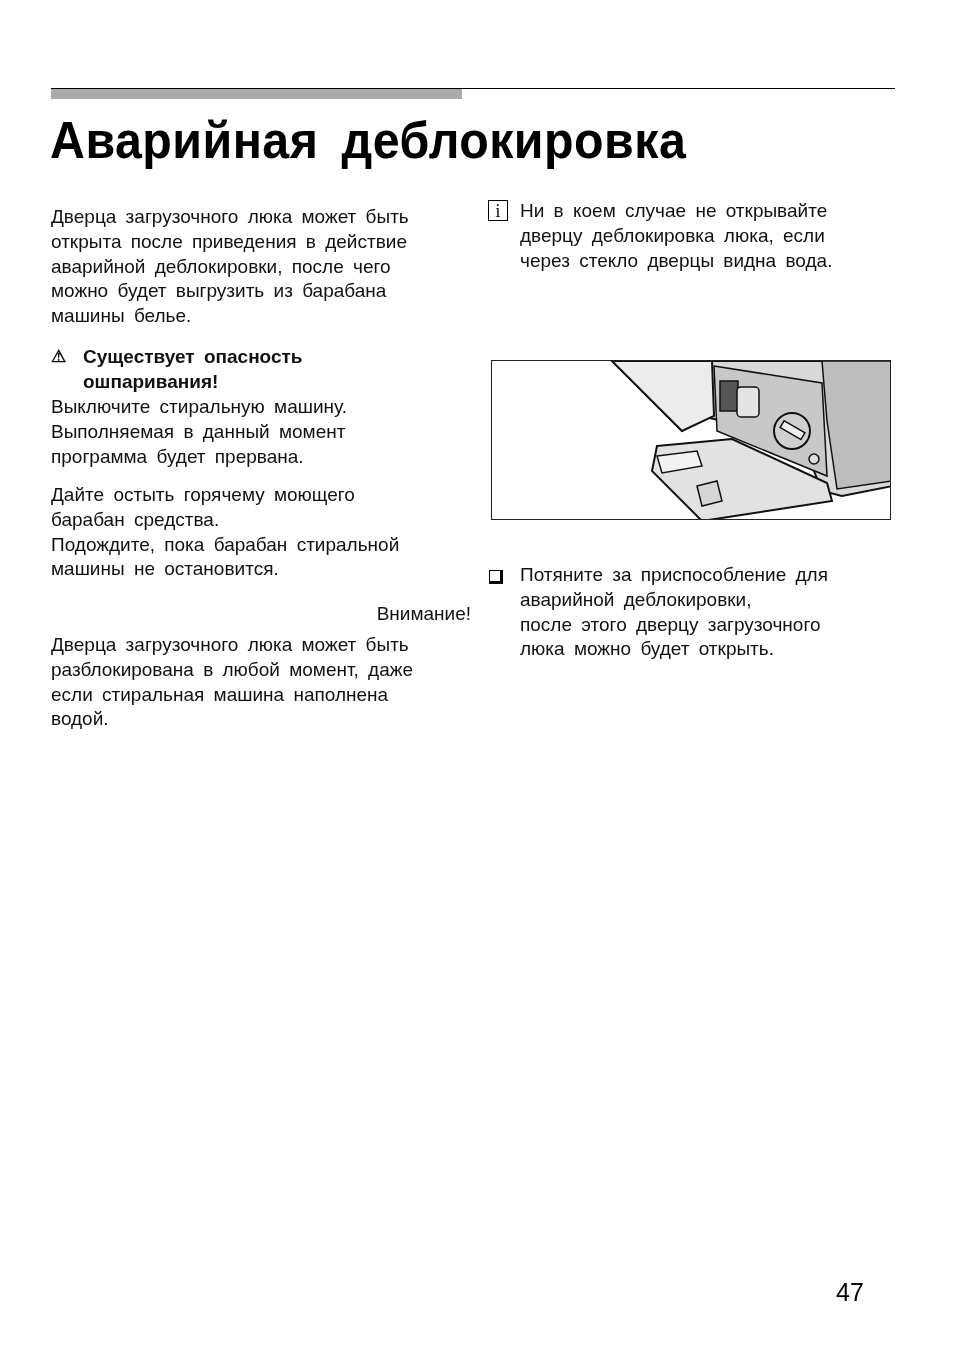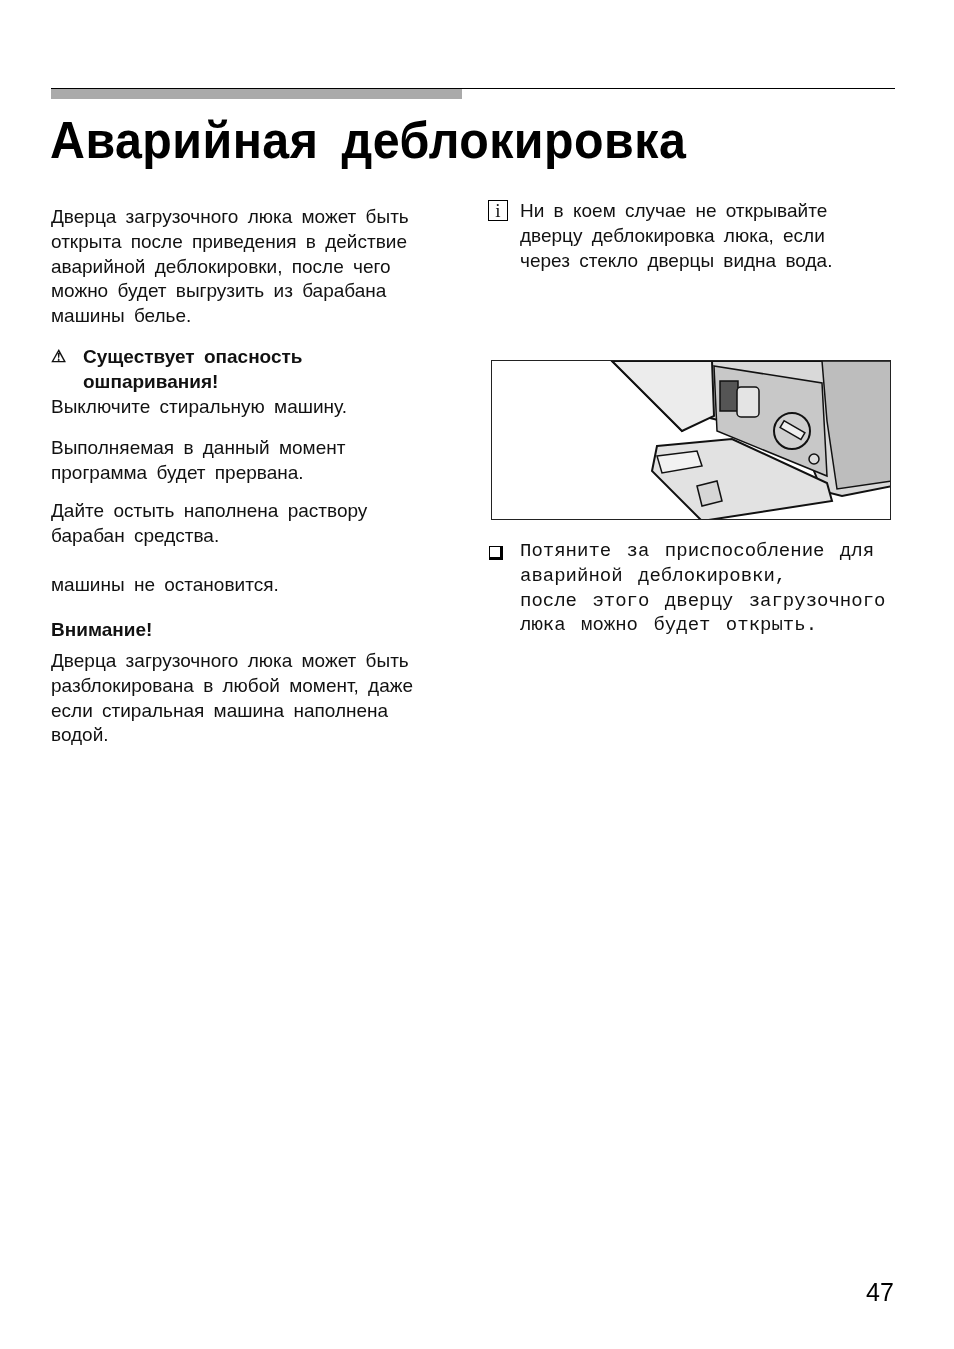--- a/index.html
+++ b/index.html
@@ -9,29 +9,29 @@
   .graybar { position:absolute; left:51px; top:89px; width:411px; height:10px; background:#aaaaaa; }
   h1 { position:absolute; left:50px; top:110px; margin:0; font-size:52px; font-weight:bold;
        letter-spacing:0.5px; word-spacing:10px; transform:scaleX(0.93); transform-origin:left top; color:#000; }
   .col { position:absolute; font-size:19px; line-height:24.8px; word-spacing:4px; }
   .left { left:51px; top:205px; width:420px; }
   .right { left:488px; top:199px; width:410px; }
   p { margin:0; }
   .gap { margin-top:13px; }
   .warn { display:flex; margin-top:16px; font-weight:bold; }
   .warn-icon { width:32px; flex:none; font-size:17px; }
-  .bold { font-weight:bold; }
+  .bold { font-weight:normal;text-align:right; }
   .item { display:flex; }
   .marker { width:32px; flex:none; }
   .info-box { display:inline-block; width:18px; height:19px; border:1px solid #000; font-family:"Liberation Serif", serif;
               font-size:19px; line-height:19px; text-align:center; margin-top:1px; }
   .checkbox { display:inline-block; width:10px; height:10px; border:1.5px solid #000; border-right-width:3px; border-bottom-width:3px;
               margin-top:7px; margin-left:1px; }
   .figure { position:absolute; left:491px; top:360px; width:400px; height:160px; border:1.5px solid #222; box-sizing:border-box; background:#fff; overflow:hidden; }
-  .pagenum { position:absolute; left:866px; top:1278px; font-size:25px; color:#000; }
+  .pagenum { position:absolute; left:836px; top:1278px; font-size:25px; color:#000; }
 </style>
 </head>
 <body>
 
 <div class="topline"></div>
 <div class="graybar"></div>
 <h1>Аварийная деблокировка</h1>
 
 <div class="col left">
   <p>
@@ -43,30 +43,30 @@
   </p>
 
   <div class="warn">
     <span class="warn-icon">⚠</span>
     <span>
       <span>Существует опасность</span><br>
       <span>ошпаривания!</span>
     </span>
   </div>
   <p>Выключите стиральную машину.</p>
-  <p style="margin-top:17px">
+  <p style="margin-top:1px">
     <span>Выполняемая в данный момент</span><br>
     <span>программа будет прервана.</span>
   </p>
   <p class="gap">
-    <span>Дайте остыть наполнена раствору</span><br>
+    <span>Дайте остыть горячему моющего</span><br>
     <span>барабан средства.</span>
   </p>
   <p>
-    <br>
+    <span>Подождите, пока барабан стиральной</span><br>
     <span>машины не остановится.</span>
   </p>
   <p class="bold" style="margin-top:20px">Внимание!</p>
   <p style="margin-top:6px">
     <span>Дверца загрузочного люка может быть</span><br>
     <span>разблокирована в любой момент, даже</span><br>
     <span>если стиральная машина наполнена</span><br>
     <span>водой.</span>
   </p>
 </div>
@@ -99,21 +99,21 @@
     <circle cx="300" cy="70" r="18" fill="#d0d0d0" stroke="#111" stroke-width="2"></circle>
     <rect x="288" y="65" width="24" height="8" fill="#eee" stroke="#111" stroke-width="1.5" transform="rotate(30 300 70)"></rect>
     <circle cx="322" cy="98" r="5" fill="#ddd" stroke="#111" stroke-width="1.5"></circle>
 
     <polygon points="165,85 240,78 335,122 340,140 210,160 160,110" fill="#e2e2e2" stroke="#111" stroke-width="2"></polygon>
     <polygon points="165,95 205,90 210,105 170,112" fill="#f2f2f2" stroke="#111" stroke-width="1.5"></polygon>
     <polygon points="205,125 225,120 230,140 210,145" fill="#d6d6d6" stroke="#111" stroke-width="1.5"></polygon>
   </svg>
 </div>
 
-<div class="col" style="left:488px; top:539px; width:410px;font-family:Liberation Mono, monospace;">
+<div class="col" style="left:488px; top:563px; width:410px;">
   <div class="item">
     <span class="marker"><span class="checkbox"></span></span>
     <span>
       <span>Потяните за приспособление для</span><br>
       <span>аварийной деблокировки,</span><br>
       <span>после этого дверцу загрузочного</span><br>
       <span>люка можно будет открыть.</span>
     </span>
   </div>
 </div>

